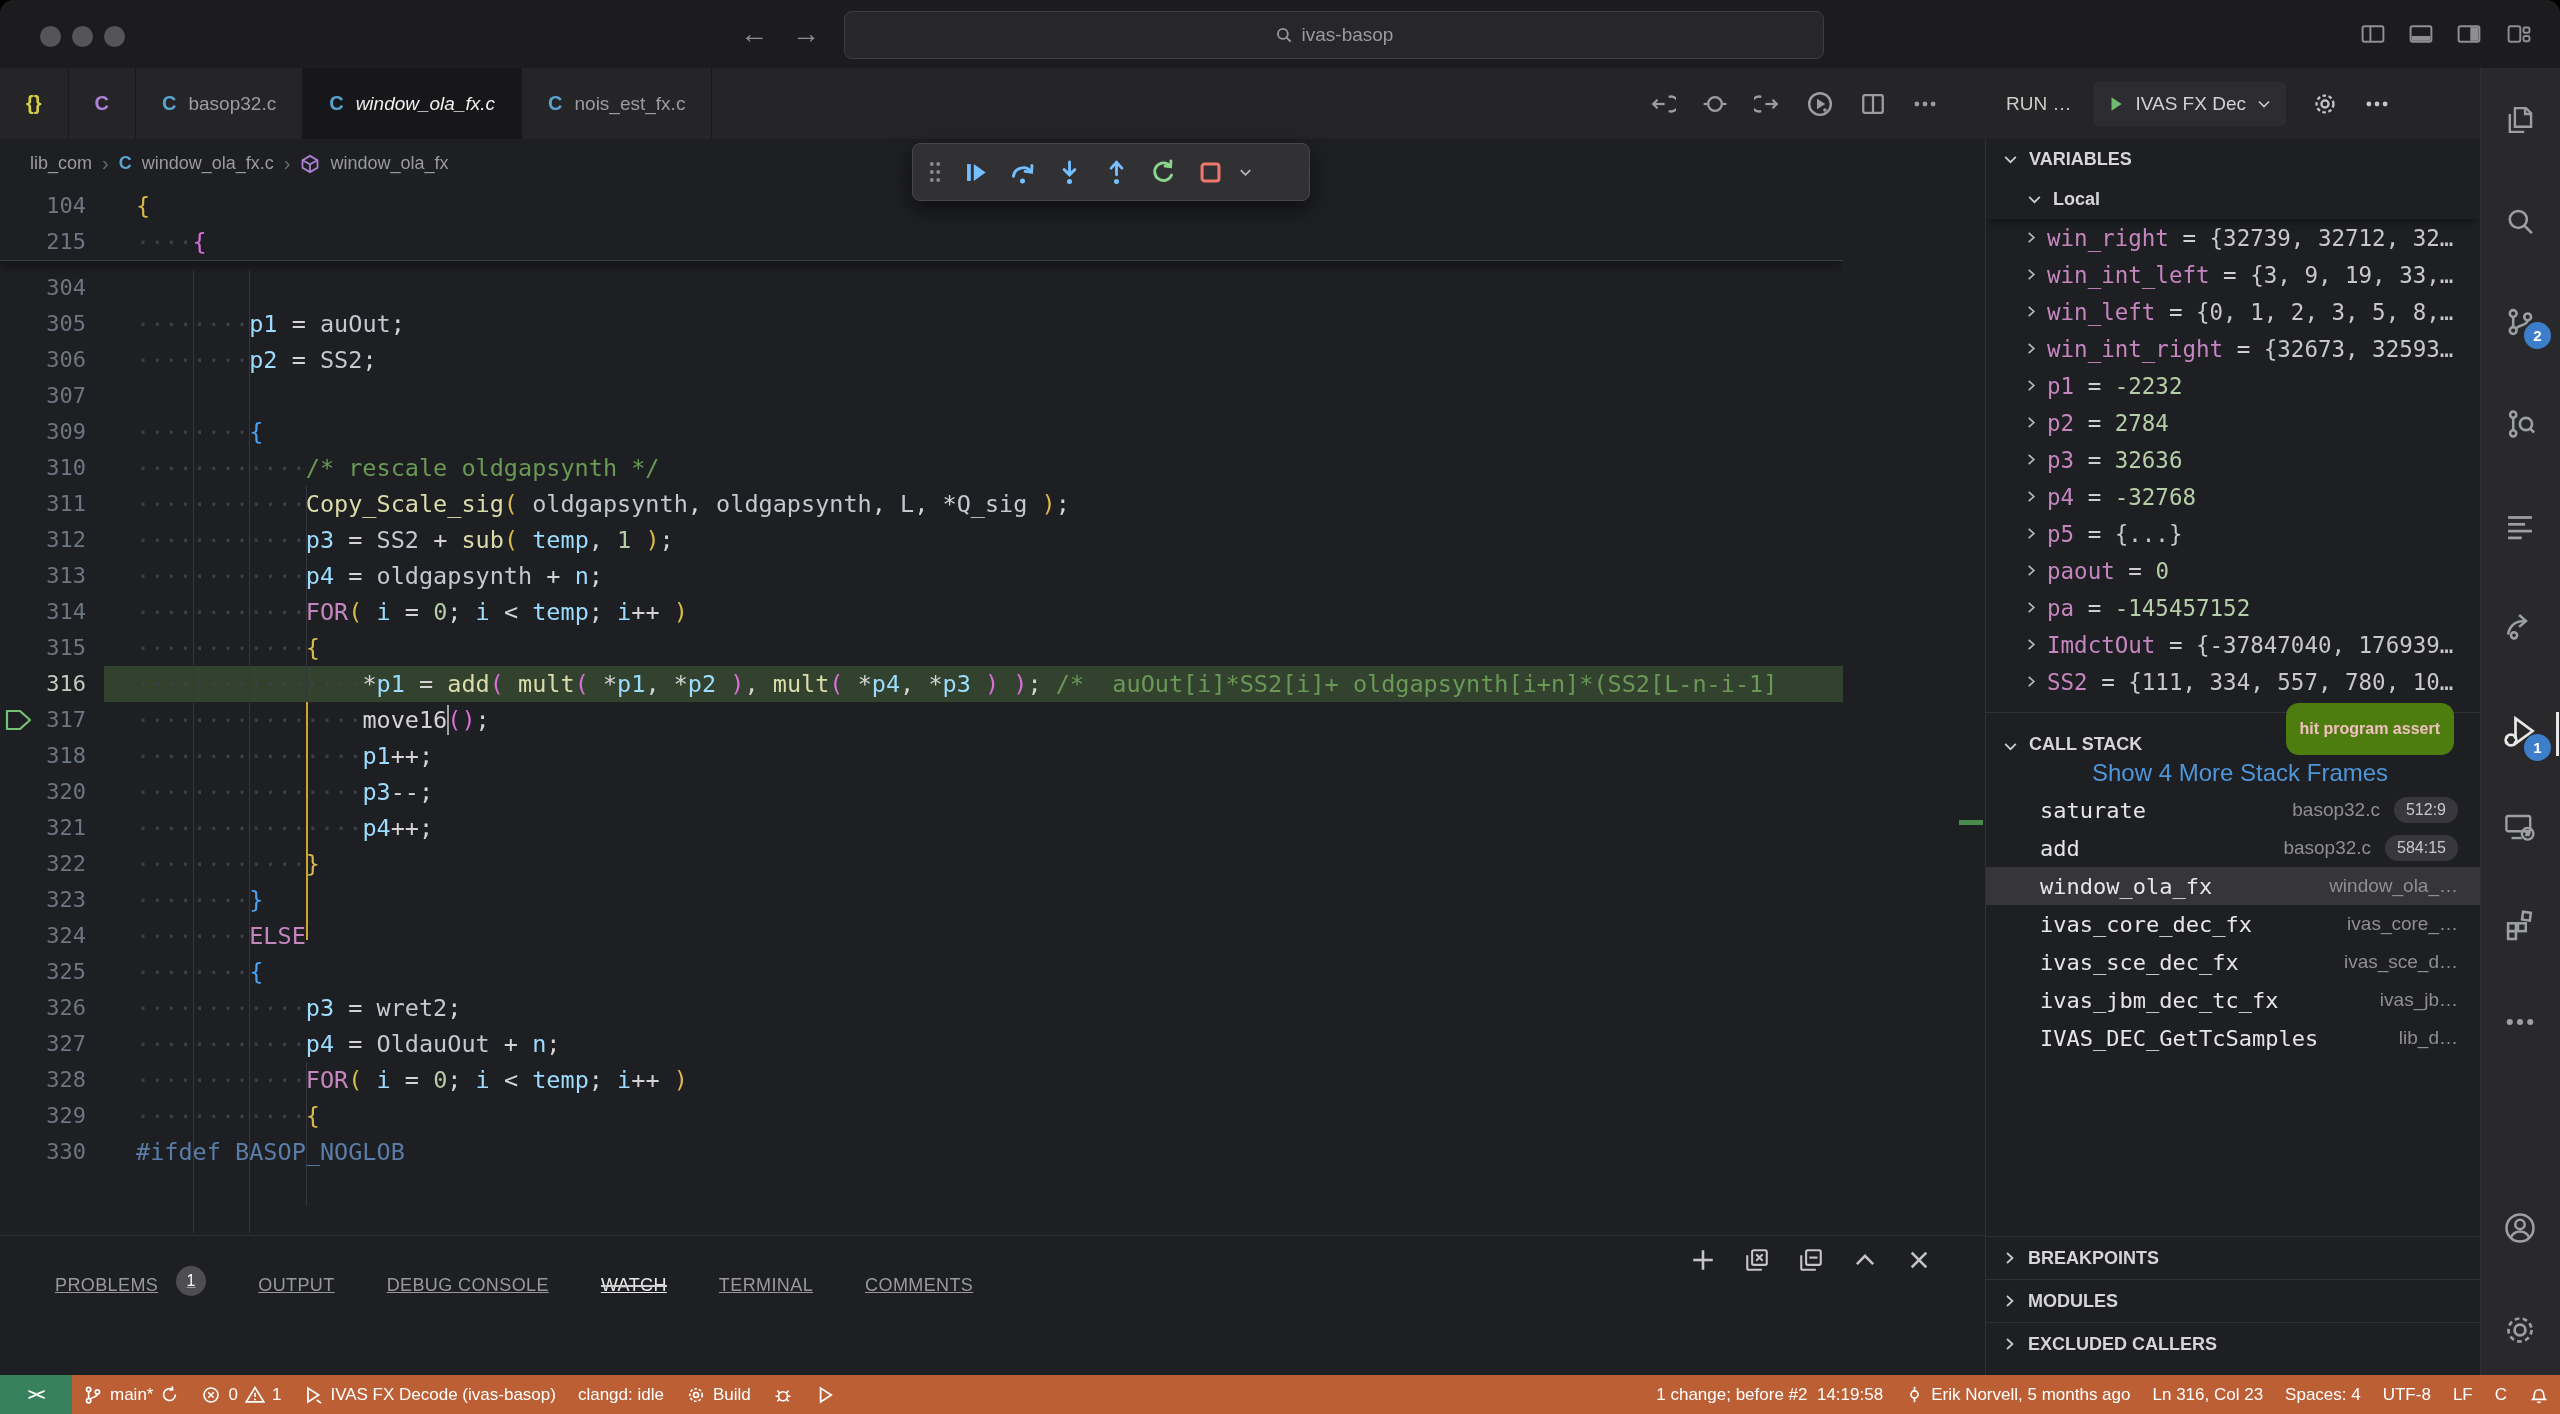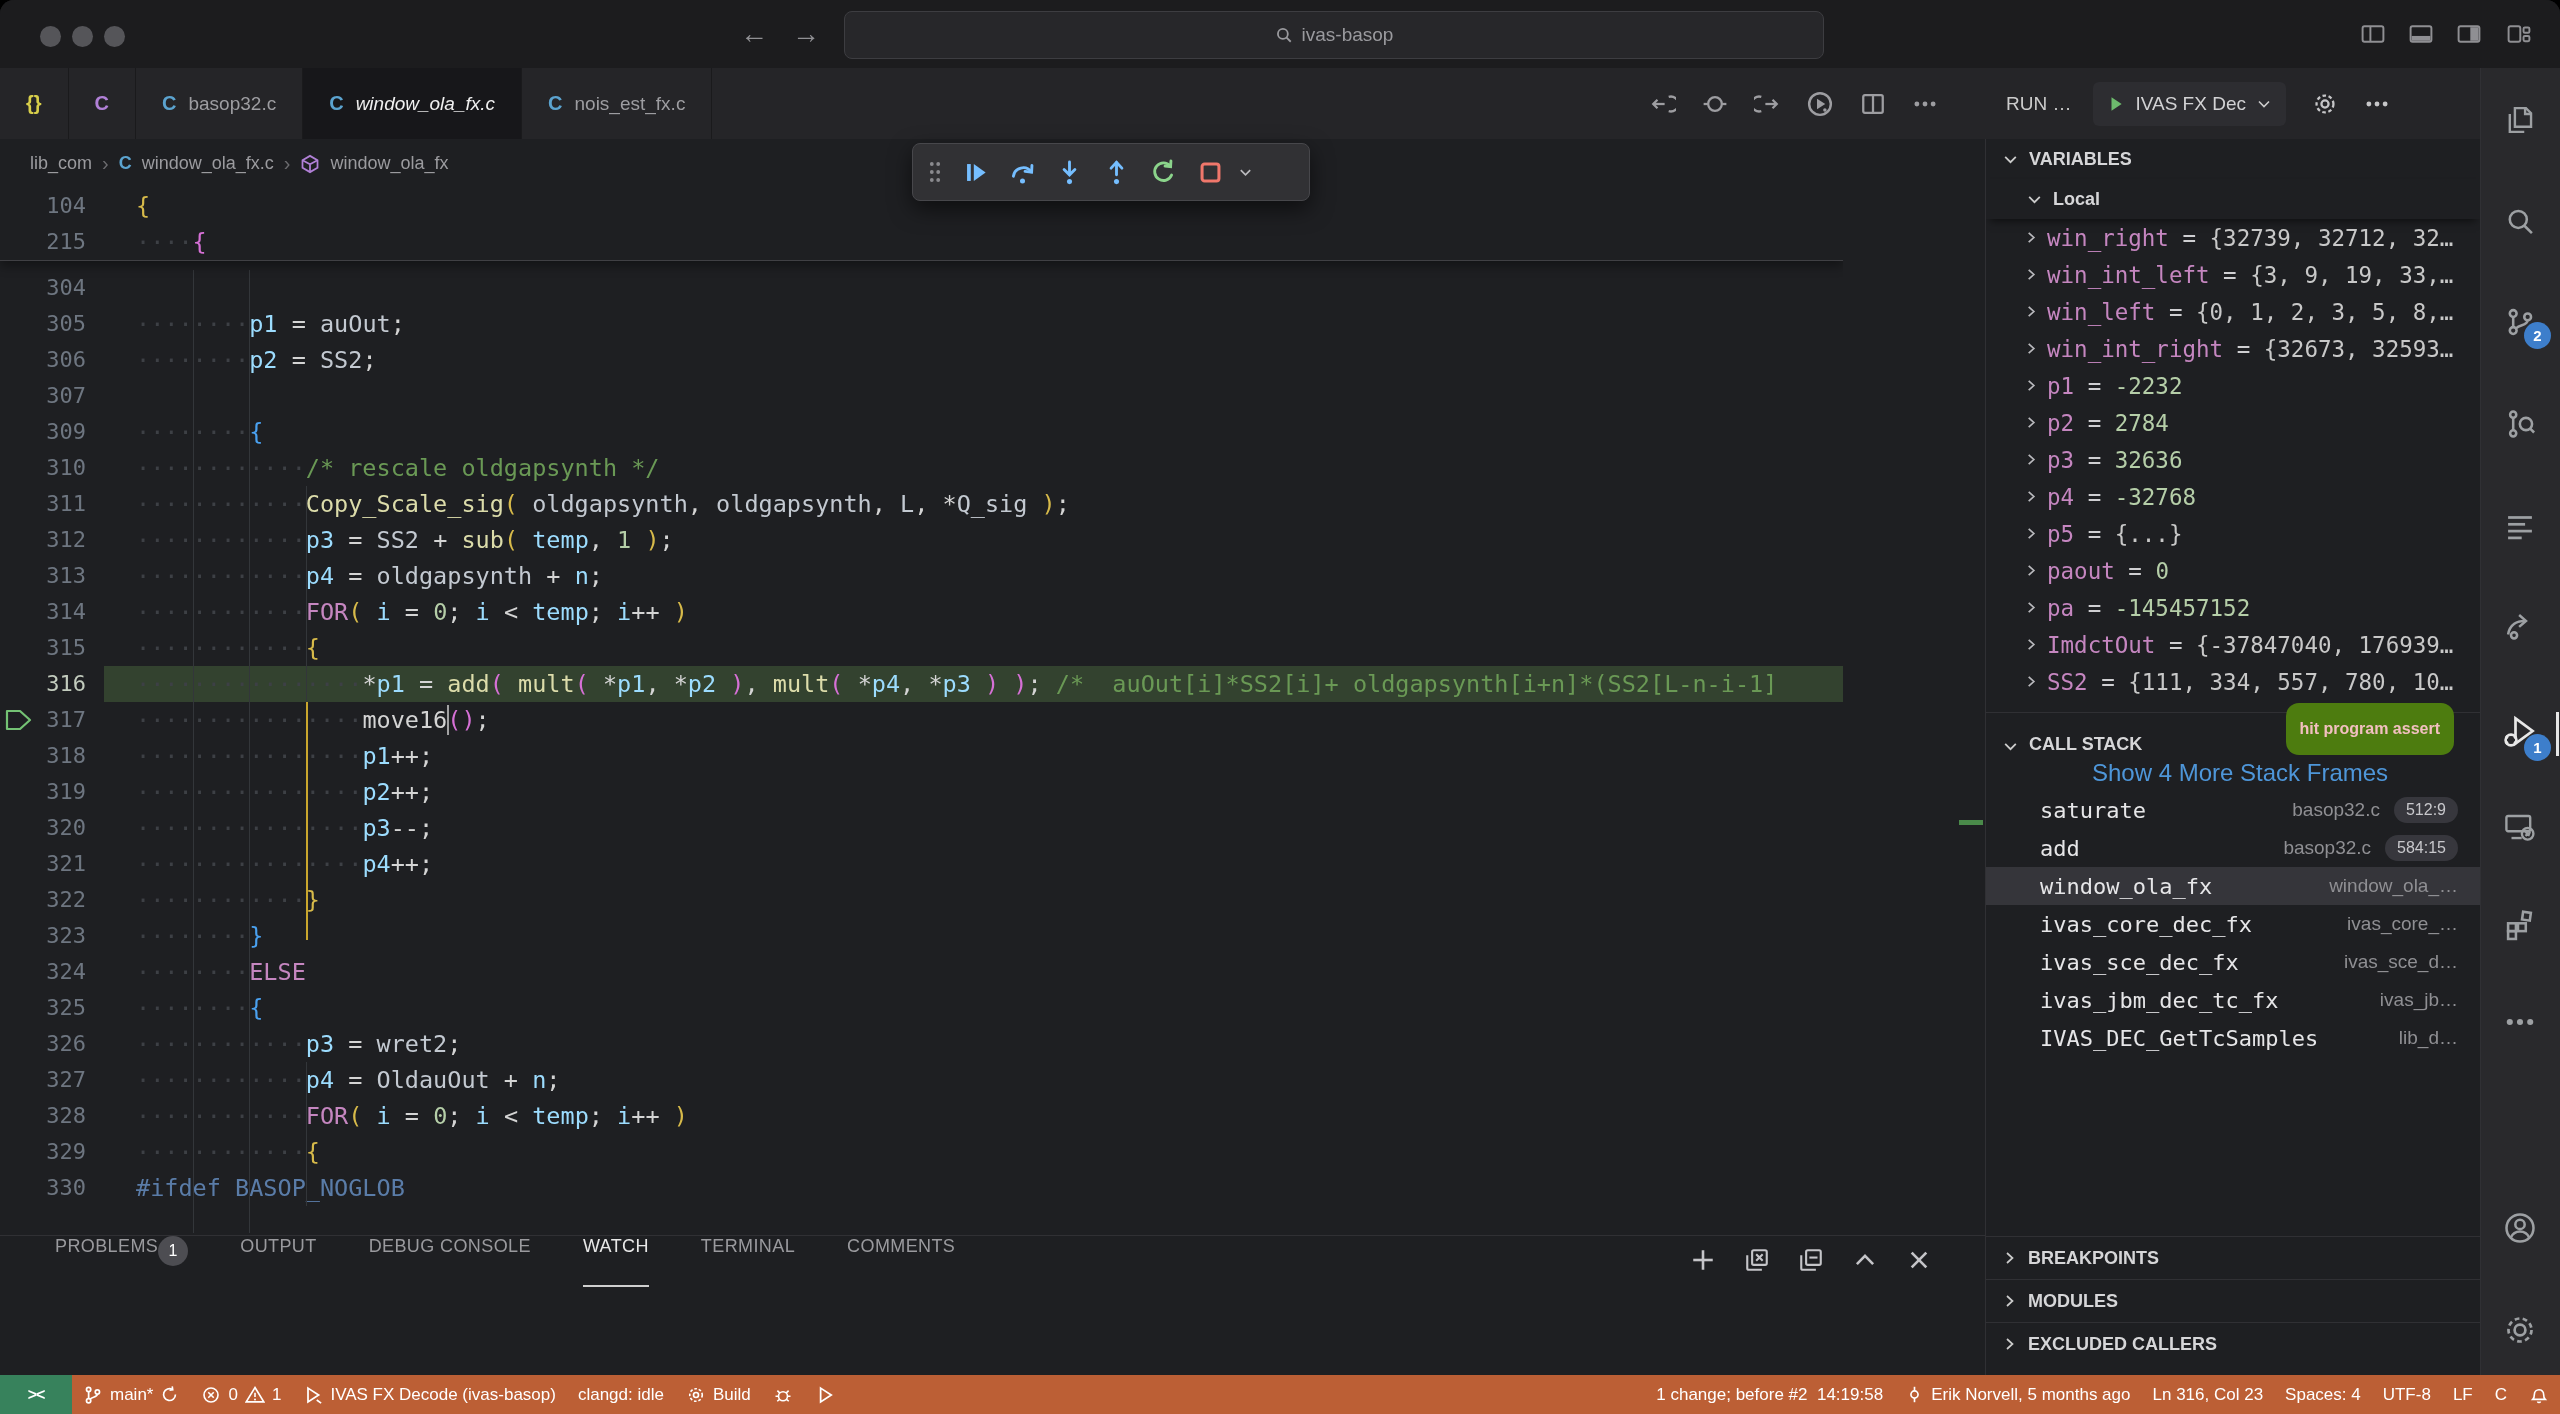--- a/index.html
+++ b/index.html
@@ -73,21 +73,21 @@
   
   #activitybar{left:2480px;top:68px;width:80px;height:1307px;background:#29292c;border-left:1px solid #303034;box-sizing:border-box;}
   .aicon{position:absolute;left:2500px;width:40px;height:40px;color:#9da0a3;display:flex;align-items:center;justify-content:center;}
   .aicon.active{color:#e8e8e8;}
   .abadge{position:absolute;left:2524px;width:27px;height:27px;border-radius:50%;background:#3d7ecb;color:#fff;font-size:15px;font-weight:700;display:flex;align-items:center;justify-content:center;z-index:4;}
   #active-bar-indicator{position:absolute;left:2556px;top:712px;width:3px;height:44px;background:#e7e7e7;}
 
   
   #panel{left:0;top:1235px;width:1985px;height:140px;background:#1e1f22;border-top:1px solid #303034;box-sizing:border-box;}
   #ptabs{display:flex;align-items:center;height:60px;padding-left:55px;gap:52px;}
-  .ptab{position:relative;height:60px;display:flex;align-items:flex-start;gap:0;color:#9a9a9e;font-size:18px;letter-spacing:.4px;}
+  .ptab{position:relative;height:60px;display:flex;align-items:flex-end;gap:18px;color:#9a9a9e;font-size:18px;letter-spacing:.4px;text-decoration:underline;}
   .ptab.active{color:#e8e8e8;}
   .ptab.active::after{content:"";position:absolute;left:0;right:0;bottom:9px;height:2px;background:#cfcfcf;}
   .pbadge{min-width:30px;height:30px;border-radius:50%;background:#4d4d52;color:#fff;font-size:16px;display:flex;align-items:center;justify-content:center;}
   .pbadge:empty{display:none;}
   #panel-actions{position:absolute;left:1690px;top:1247px;display:flex;gap:28px;color:#c5c5c9;align-items:center;}
 
   
   #statusbar{left:0;top:1375px;width:2560px;height:39px;background:#bc5f35;display:flex;align-items:center;color:#fff;font-size:17px;}
   #remote-chip{width:72px;height:39px;background:#37825c;display:flex;align-items:center;justify-content:center;font-weight:700;letter-spacing:-1px;font-size:16px;flex:none;}
   .sitem{display:flex;align-items:center;gap:7px;padding:0 11px;height:39px;white-space:pre;}
@@ -366,24 +366,20 @@
         </div>
         <div class="cl">
           <span class="ln">317</span>
           <span class="ct"><span style="color: rgb(61, 64, 69);">················</span><span style="color: rgb(212, 212, 212);">move16</span><span style="color: rgb(214, 112, 214);">()</span><span style="color: rgb(212, 212, 212);">;</span></span>
         </div>
         <div class="cl">
           <span class="ln">318</span>
           <span class="ct"><span style="color: rgb(61, 64, 69);">················</span><span style="color: rgb(156, 220, 254);">p1</span><span style="color: rgb(212, 212, 212);">++;</span></span>
         </div>
         <div class="cl">
-          <span class="ln">319</span>
-          <span class="ct"><span style="color: rgb(61, 64, 69);">················</span><span style="color: rgb(156, 220, 254);">p2</span><span style="color: rgb(212, 212, 212);">++;</span></span>
-        </div>
-        <div class="cl">
           <span class="ln">320</span>
           <span class="ct"><span style="color: rgb(61, 64, 69);">················</span><span style="color: rgb(156, 220, 254);">p3</span><span style="color: rgb(212, 212, 212);">--;</span></span>
         </div>
         <div class="cl">
           <span class="ln">321</span>
           <span class="ct"><span style="color: rgb(61, 64, 69);">················</span><span style="color: rgb(156, 220, 254);">p4</span><span style="color: rgb(212, 212, 212);">++;</span></span>
         </div>
         <div class="cl">
           <span class="ln">322</span>
           <span class="ct"><span style="color: rgb(61, 64, 69);">············</span><span style="color: rgb(215, 186, 74);">}</span></span>

